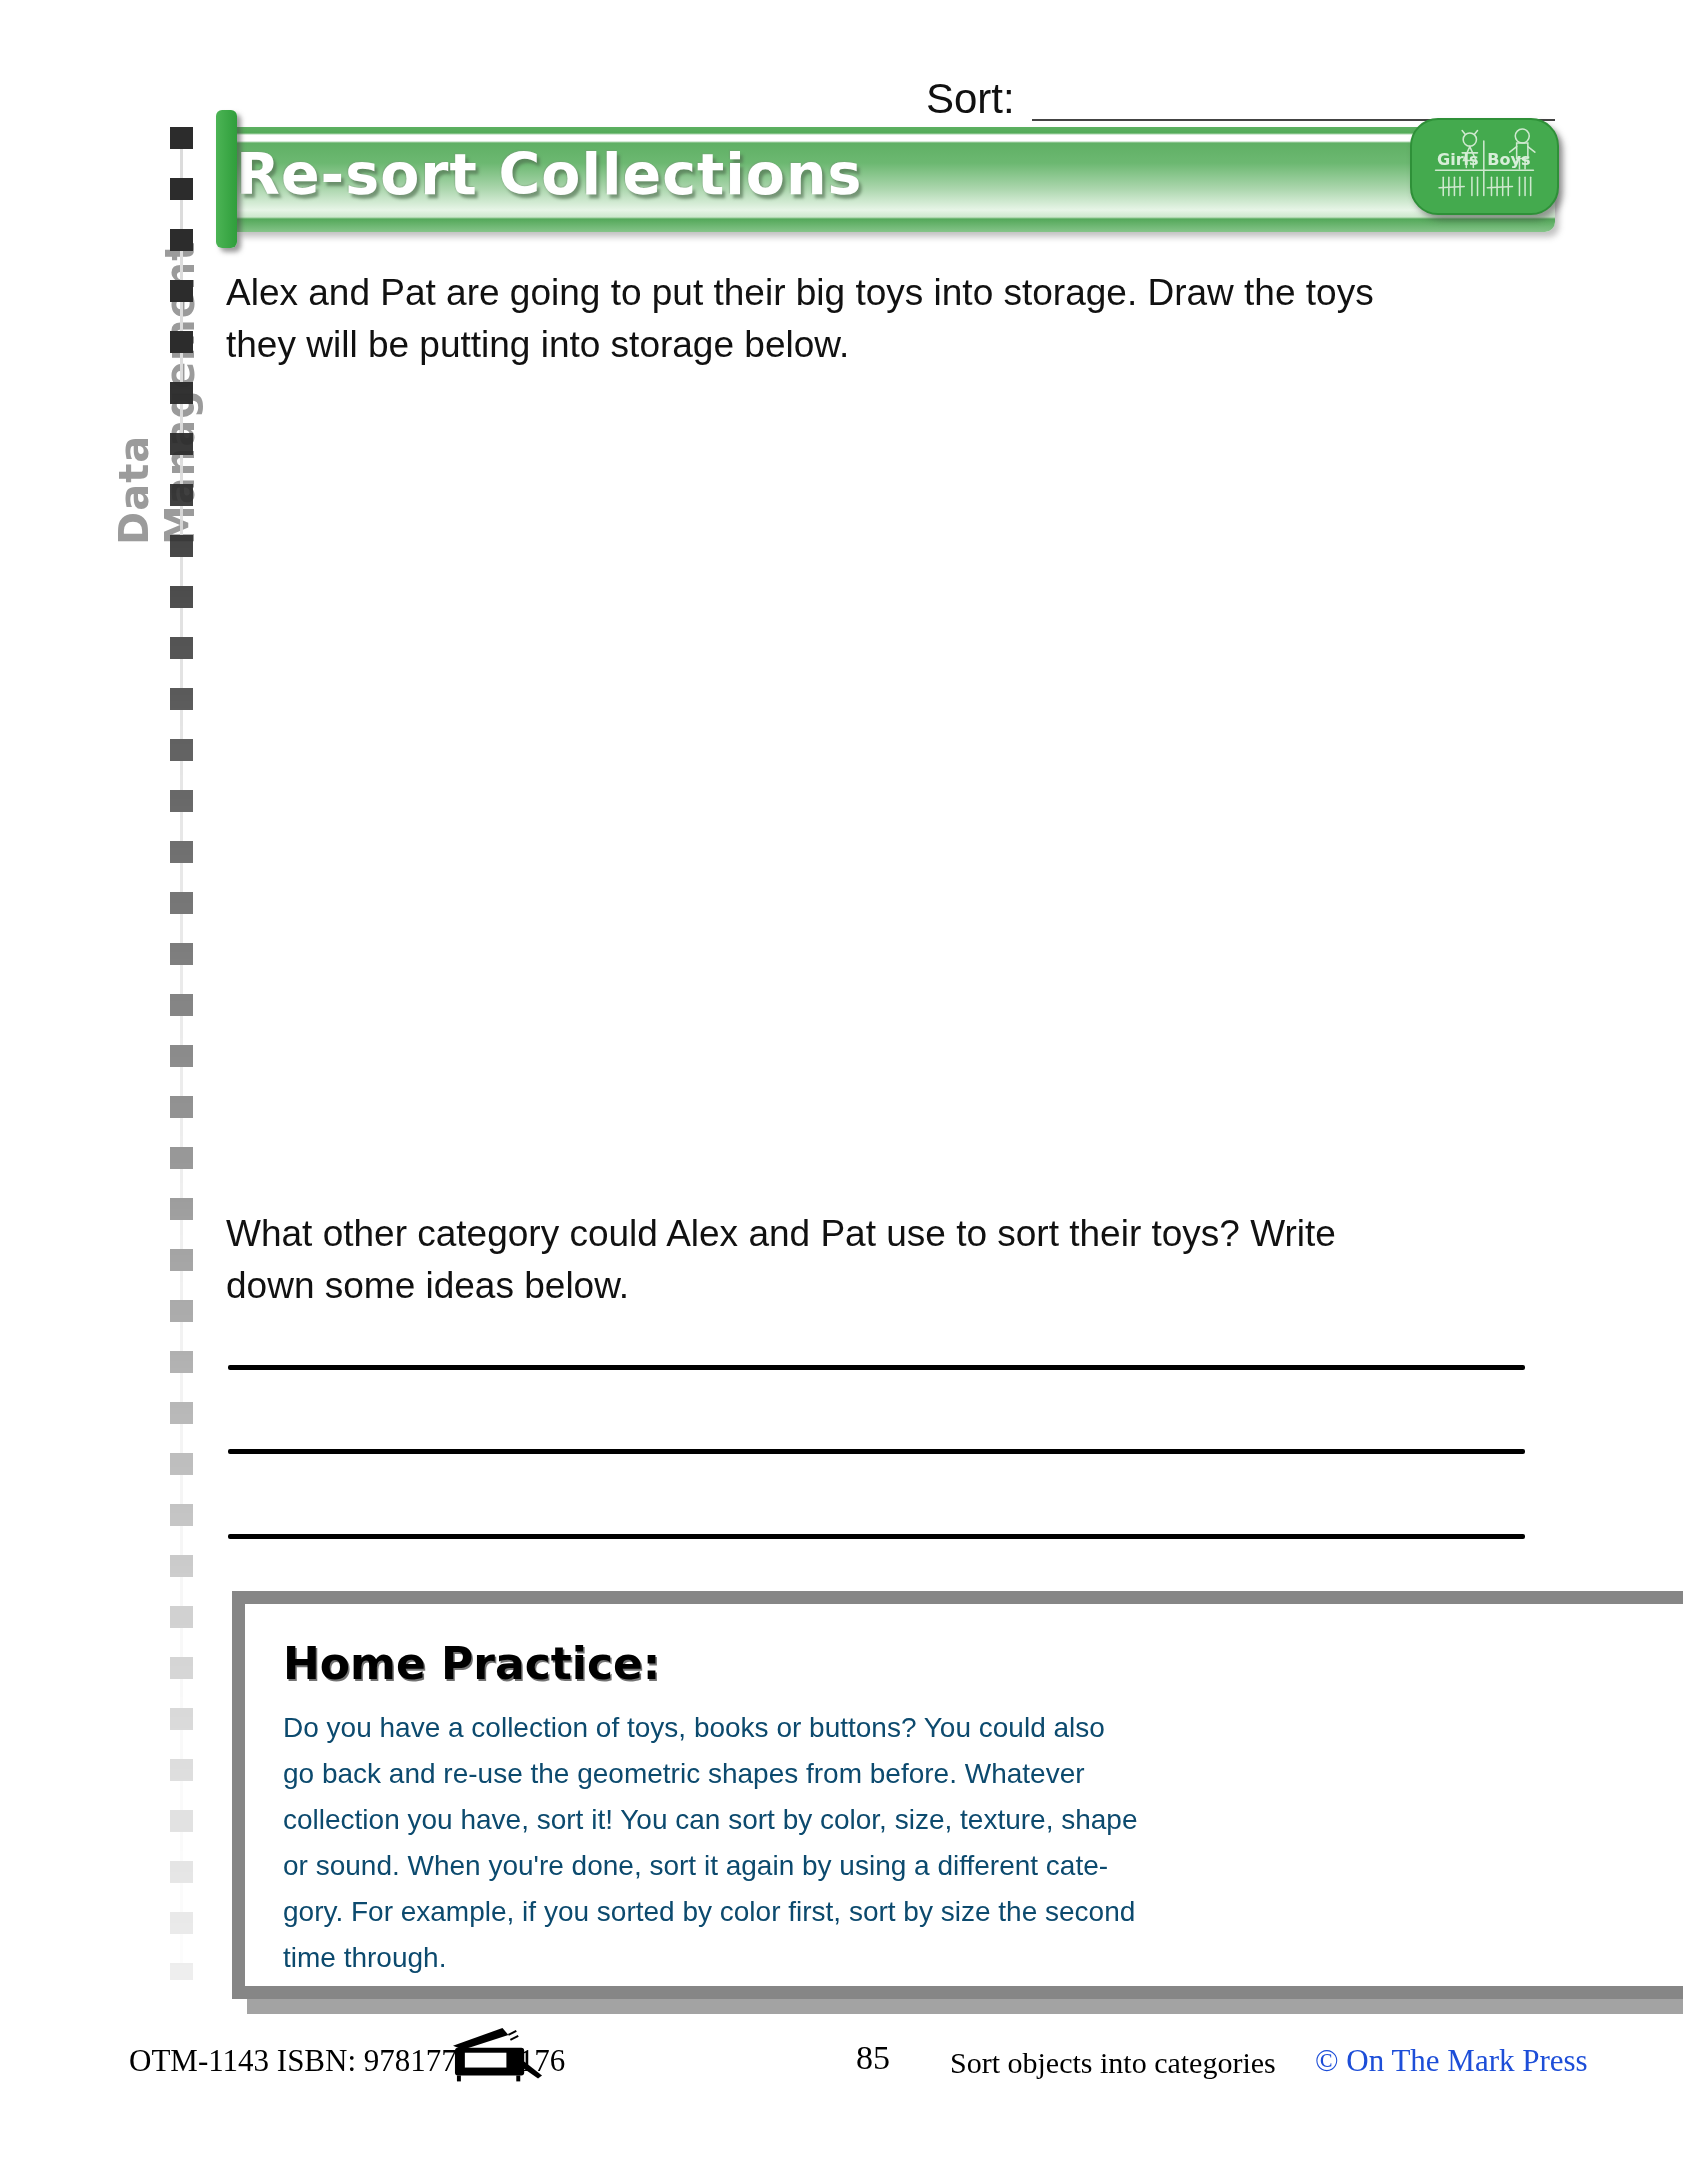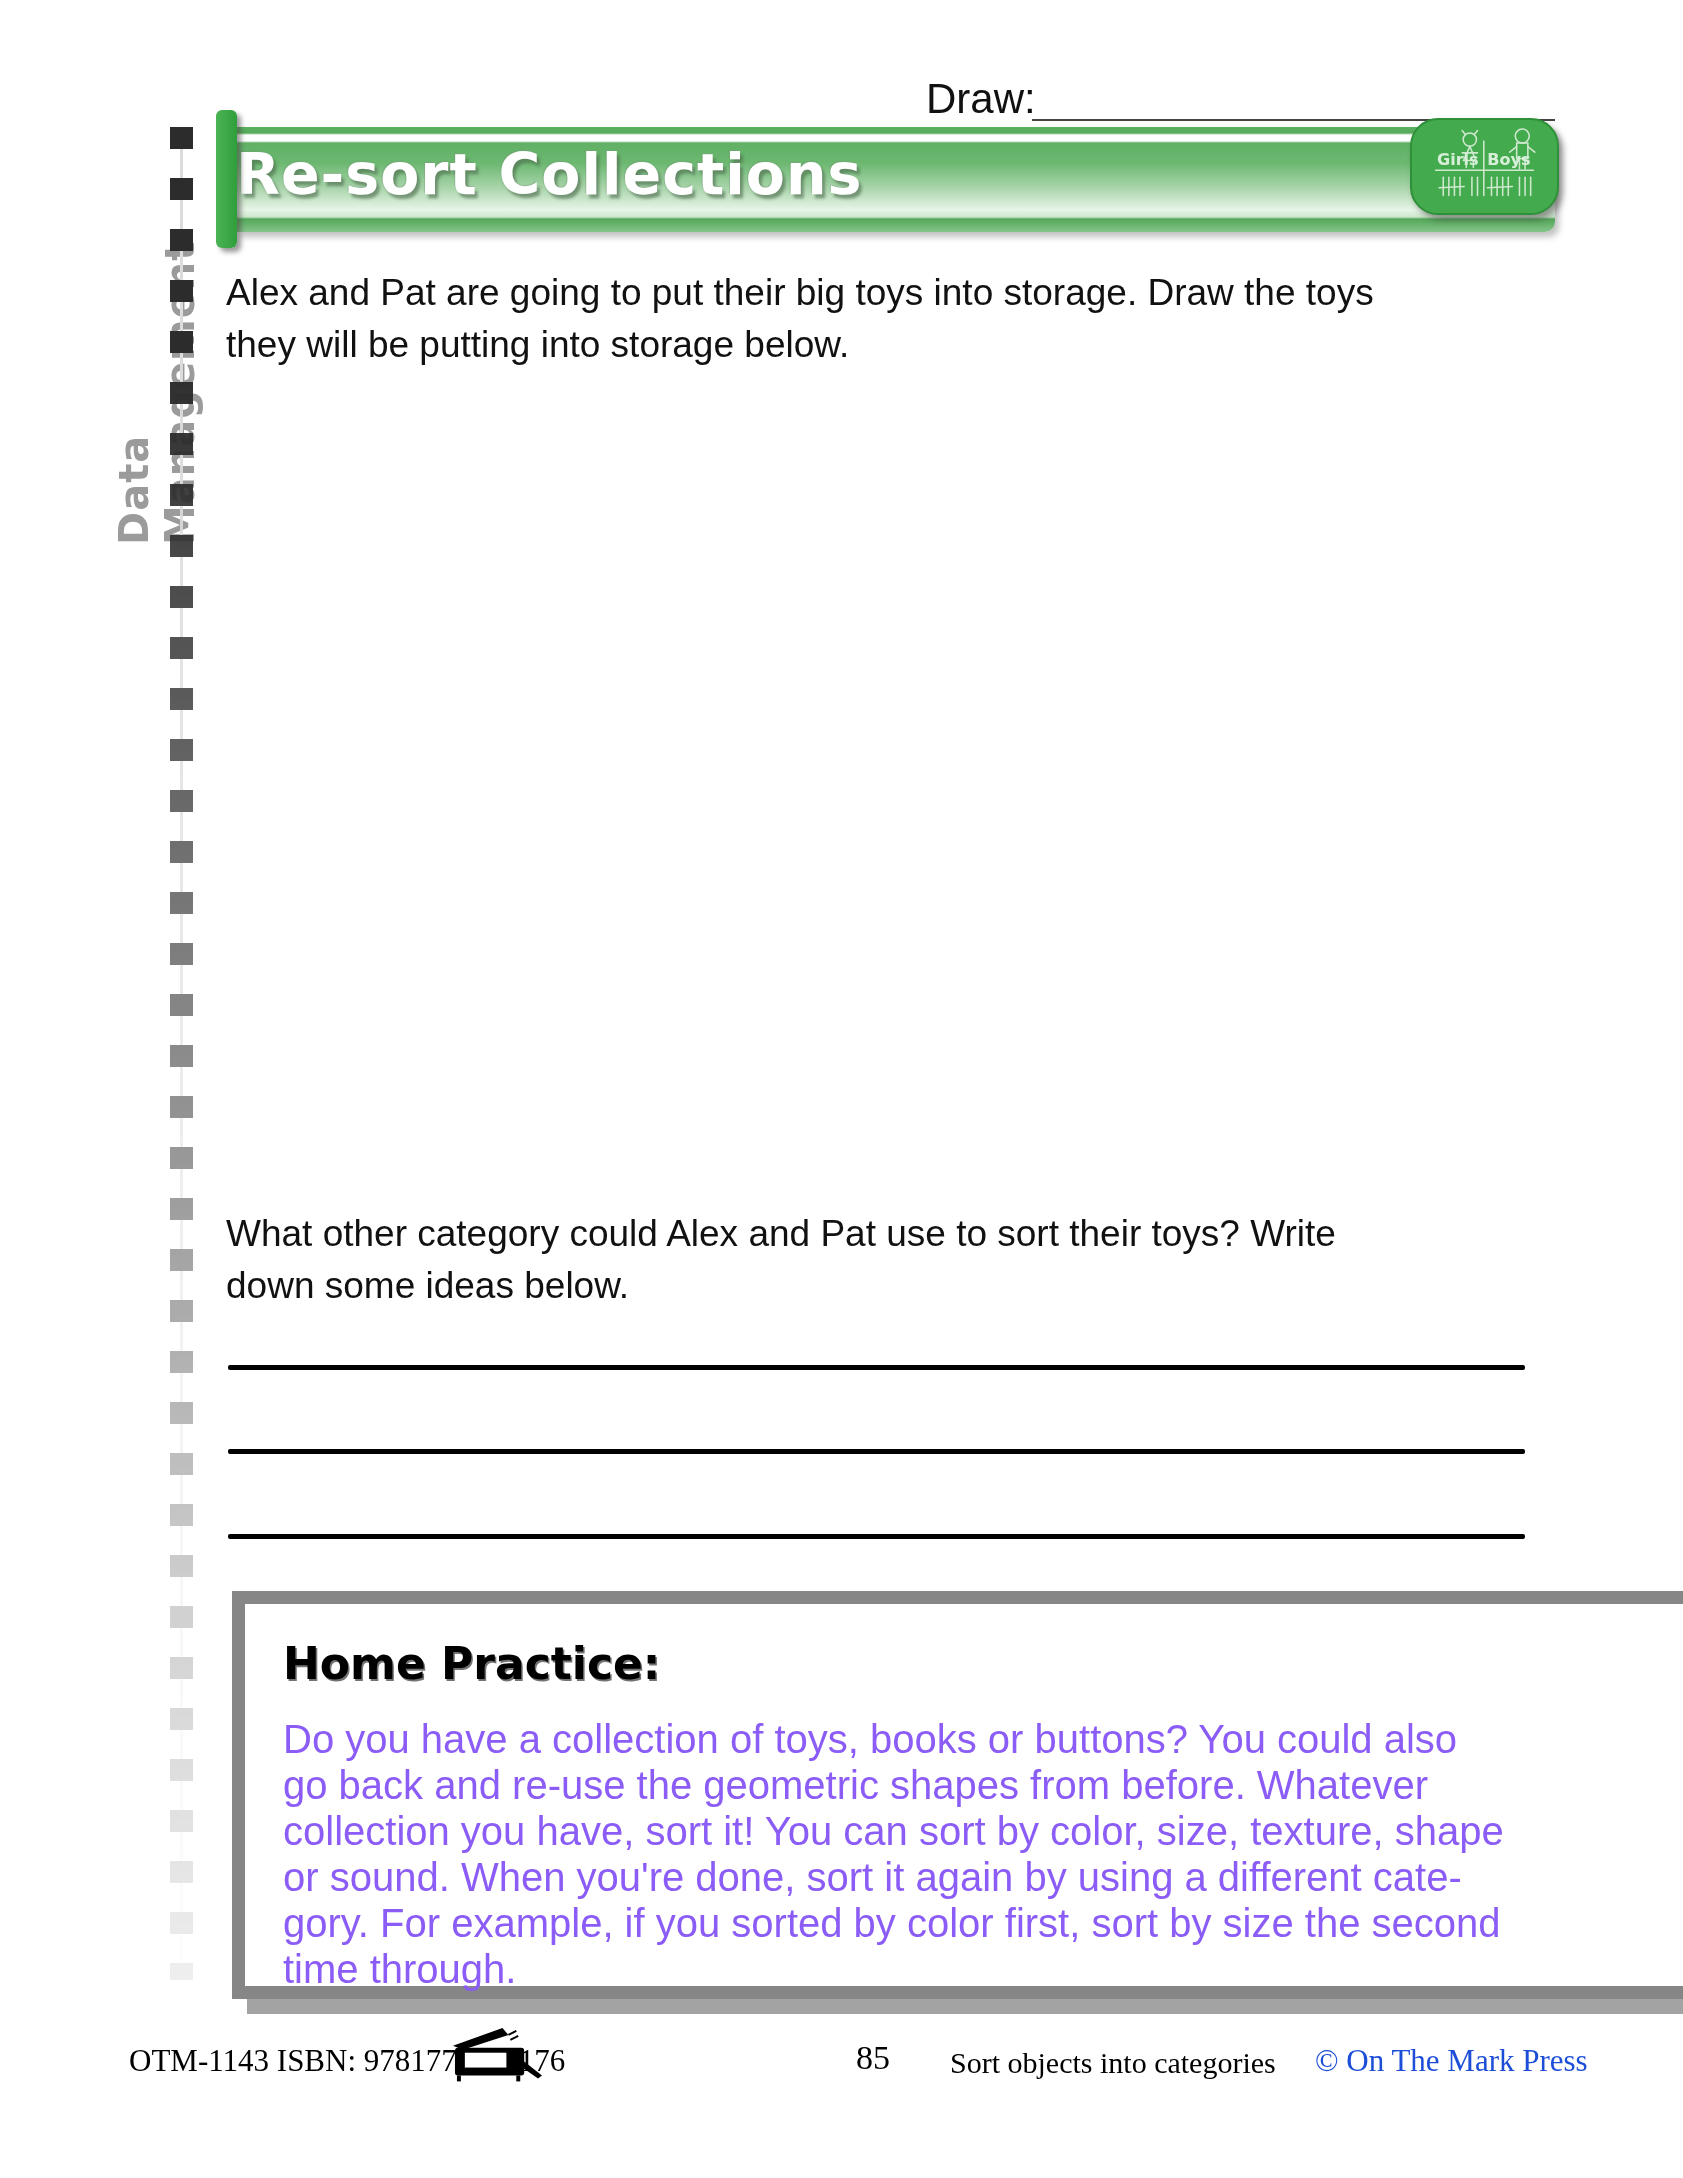--- a/index.html
+++ b/index.html
@@ -62,38 +62,38 @@
   .answer-line.l1 { top: 1365px; }
   .answer-line.l2 { top: 1449px; }
   .answer-line.l3 { top: 1534px; }
 
   
   .hp-box { position: absolute; left: 220px; top: 1591px; width: 1476px; height: 408px;
     background: #ffffff; border: 13px solid #868686; box-shadow: 15px 15px 0 0 #a3a3a3; margin-left: 12px; }
   .hp-heading { position: absolute; left: 38px; top: 34px; font-family: "DejaVu Sans", sans-serif;
     font-weight: bold; font-size: 44px; color: #000;
     text-shadow: 1.5px 1.5px 0 rgba(0,0,0,0.55); }
-  .hp-body { position: absolute; left: 38px; top: 112px; width: 1233px; font-size: 40px;
-    line-height: 46px; color: #8b5cf6; white-space: pre-line; }
+  .hp-body { position: absolute; left: 38px; top: 101px; width: 1233px; font-size: 28px;
+    line-height: 46px; color: #0c4a6e; white-space: pre-line; }
 
   
   .footer-code { position: absolute; left: 129px; top: 2043px; font-family: "Liberation Serif", serif;
     font-size: 31px; color: #000; }
   .printer-icon { position: absolute; left: 451px; top: 2026px; width: 95px; height: 61px; }
   .footer-page { position: absolute; left: 824px; top: 2039px; font-family: "Liberation Serif", serif;
     font-size: 34px; color: #000; margin-left: 32px; }
   .footer-topic { position: absolute; left: 950px; top: 2046px; font-family: "Liberation Serif", serif;
     font-size: 30px; color: #000; }
   .footer-copyright { position: absolute; left: 1315px; top: 2043px; font-family: "Liberation Serif", serif;
     font-size: 31px; color: #1d4ed8; }
 </style>
 </head>
 <body>
 
-<div class="name-label">Draw:</div>
+<div class="name-label">Sort:</div>
 <div class="name-line"></div>
 
 <div class="banner-endcap"></div>
 <div class="banner">
   <div class="banner-title">Re-sort Collections</div>
 </div>
 
 <div class="tally-icon">
   <svg viewBox="0 0 148 133">
     <g stroke="#cfe9cf" stroke-width="2.2" fill="none" stroke-linecap="round">

